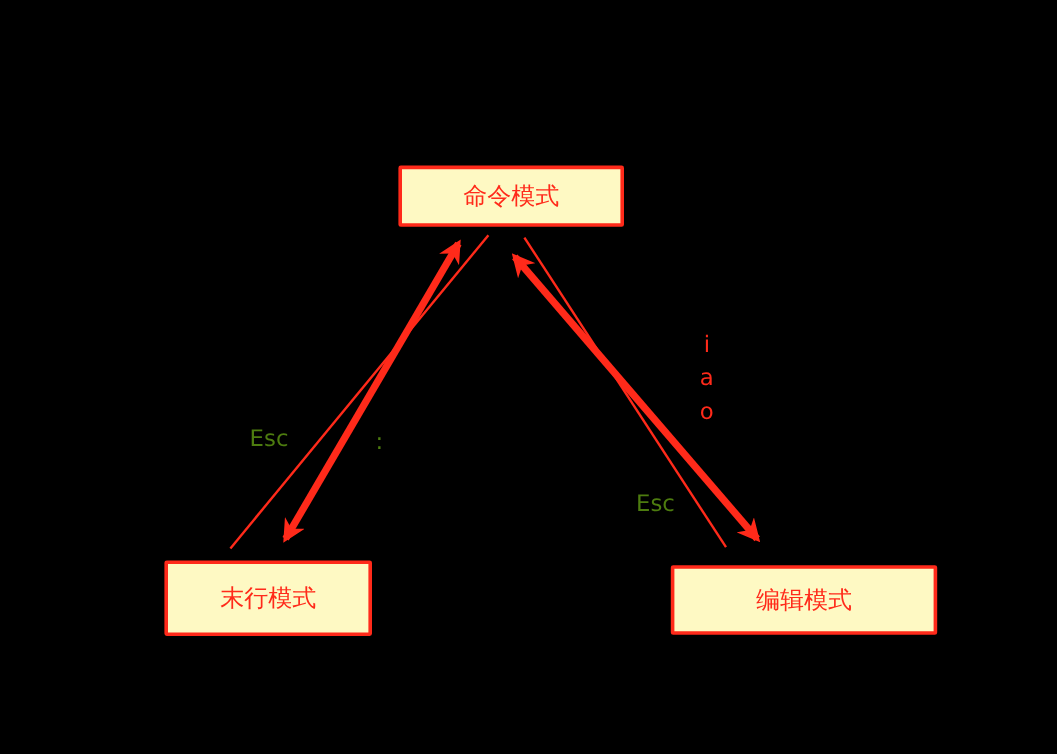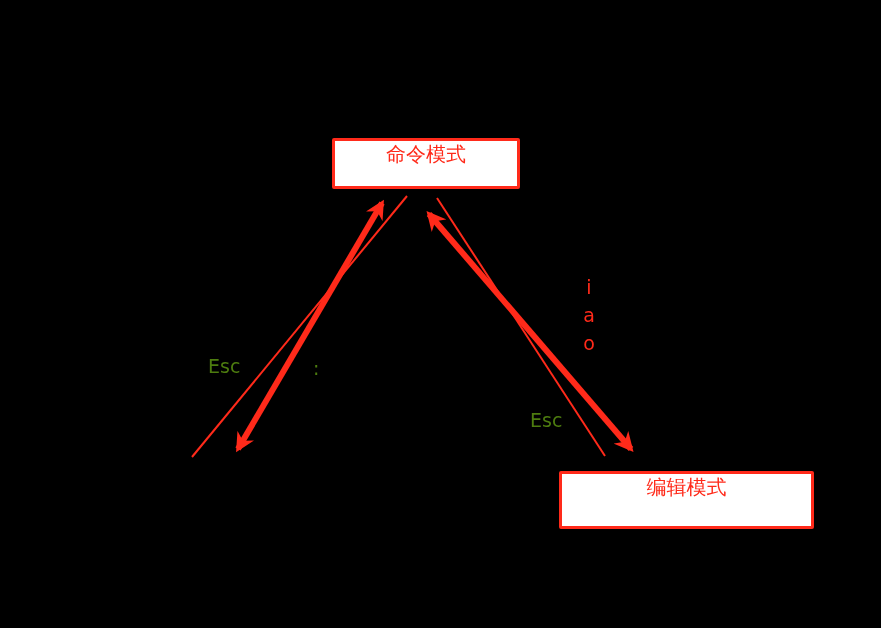--- a/index.html
+++ b/index.html
@@ -18,26 +18,26 @@
       position: absolute;
       left: 0; top: 0;
       width: 881px; height: 628px;
     }
     .node {
       position: absolute;
       box-sizing: border-box;
       border: 3px solid #ff2a1a;
       border-radius: 2px;
       display: flex;
-      align-items: flex-start;
+      align-items: center;
       justify-content: center;
       color: #ff2a1a;
       font-size: 20px;
       letter-spacing: 0px;
-      background: #ffffff;
+      background: #fef9c3;
     }
     .label {
       position: absolute;
       color: #4d7c0f;
       font-size: 19px;
       line-height: 1;
       white-space: nowrap;
     }
     .vlabel {
       position: absolute;
@@ -71,22 +71,25 @@
 
     <line x1="429" y1="214" x2="631" y2="449" stroke="#ff2a1a" stroke-width="6" marker-start="url(#ah)" marker-end="url(#ah)"></line>
 
     <line x1="437" y1="198" x2="605" y2="456" stroke="#ff2a1a" stroke-width="2"></line>
   </svg>
 
   <div class="node" style="left:332px; top:138px; width:188px; height:51px;">
     <span>命令模式</span>
   </div>
 
+  <div class="node" style="left:137px; top:467px; width:173px; height:63px;">
+    <span>末行模式</span>
+  </div>
 
-  <div class="node" style="left:559px; top:471px; width:255px; height:58px;">
+  <div class="node" style="left:559px; top:471px; width:222px; height:58px;">
     <span>编辑模式</span>
   </div>
 
   <div class="label" style="left:208px; top:357px;">Esc</div>
 
   <div class="label" style="left:313px; top:359px;">:</div>
 
   <div class="vlabel" style="left:579px; top:273px;">
     <span>i</span>
     <span>a</span>

